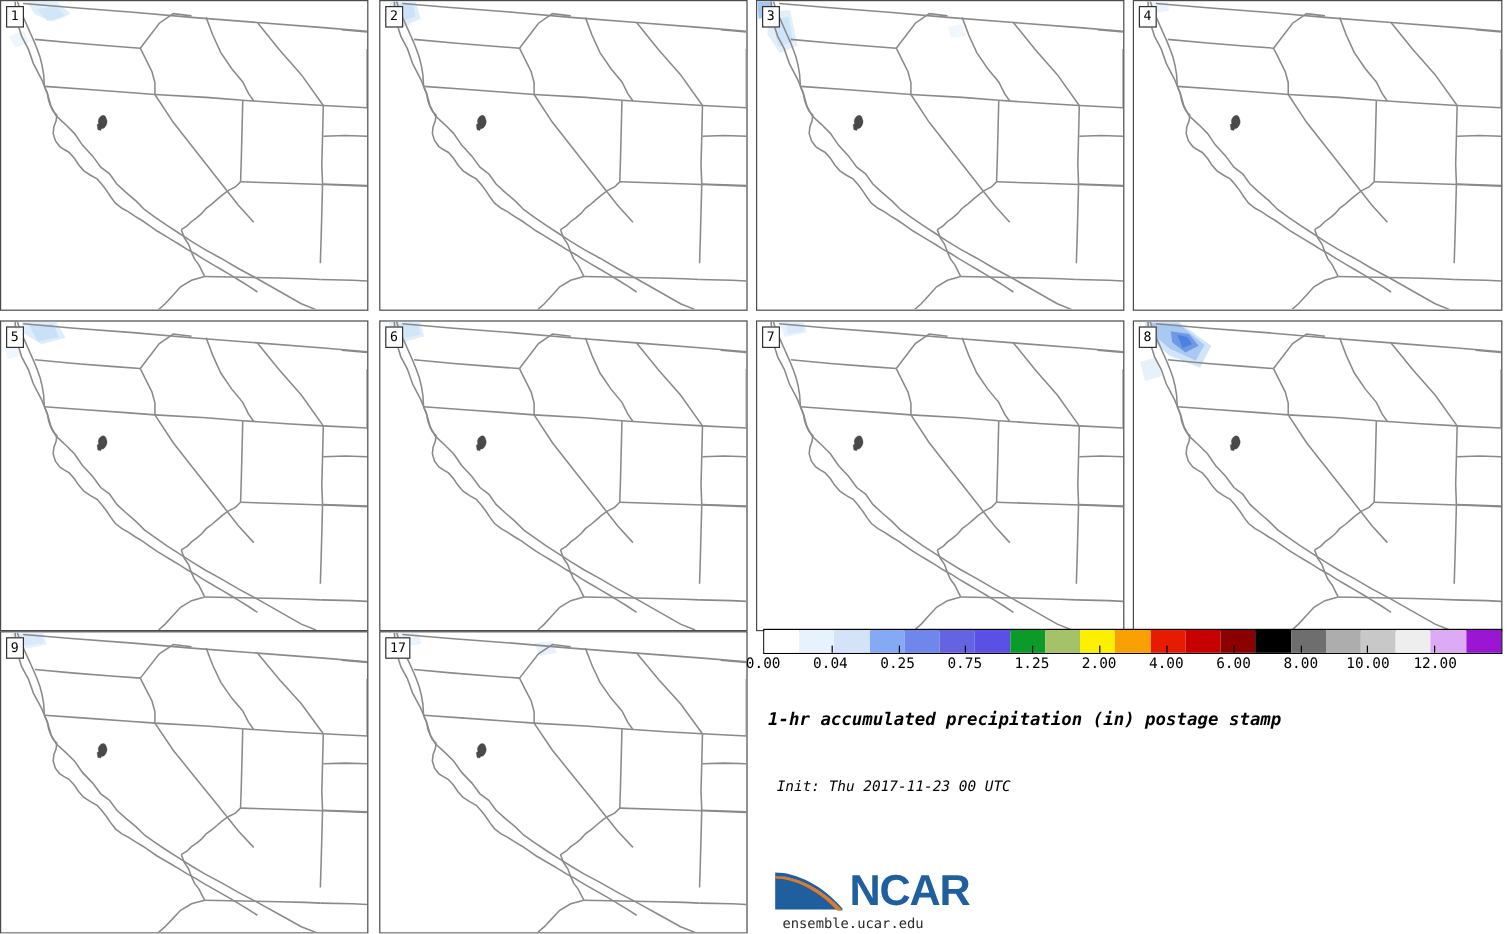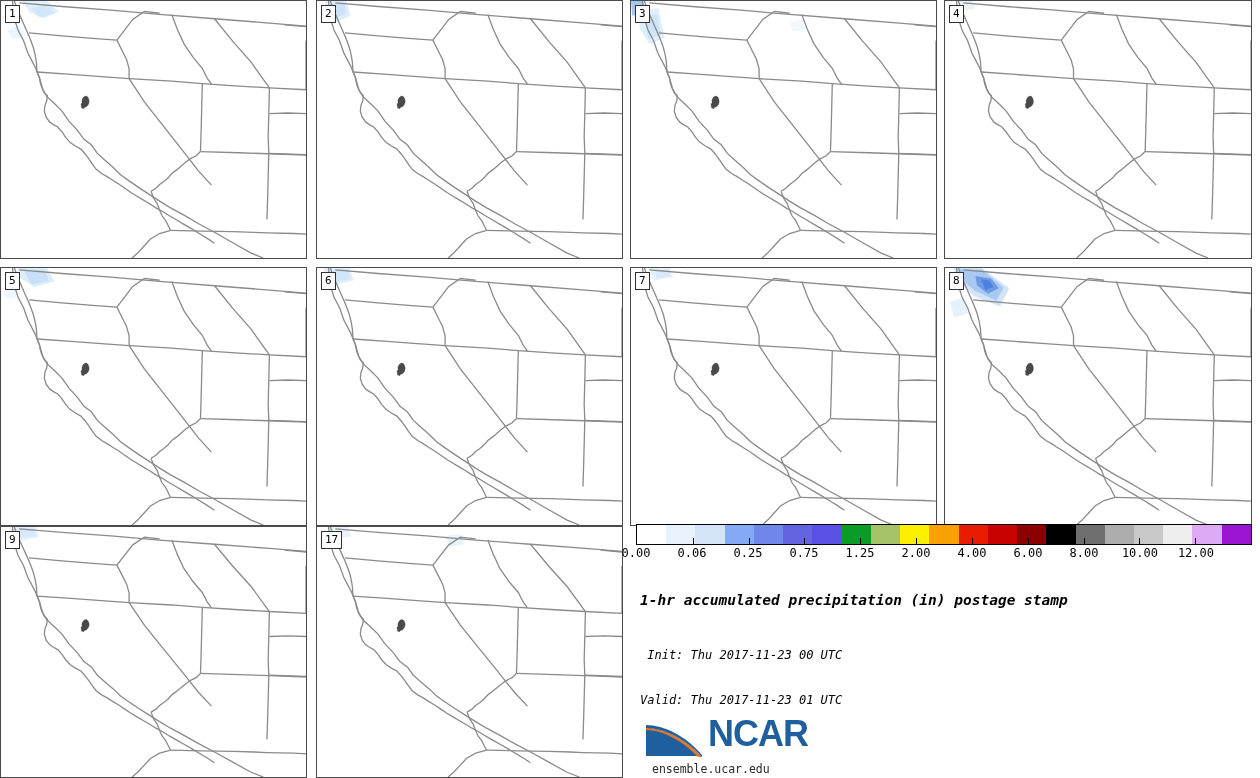--- a/index.html
+++ b/index.html
@@ -118,21 +118,21 @@
 
   
   #logo-block {
     position: absolute;
     left: 644px;
     top: 716px;
     width: 220px;
   }
   #logo-row {
     display: flex;
-    align-items: flex-start;
+    align-items: flex-end;
     height: 44px;
   }
   #logo-mark {
     width: 62px;
     height: 42px;
     display: block;
   }
   #logo-wordmark {
     font-family: "Liberation Sans", sans-serif;
     font-size: 36px;
@@ -591,38 +591,37 @@
       <div style="position: absolute; left: 36.36%; bottom: 0px; width: 1px; height: 6px; background: rgb(0, 0, 0);"></div>
       <div style="position: absolute; left: 45.45%; bottom: 0px; width: 1px; height: 6px; background: rgb(0, 0, 0);"></div>
       <div style="position: absolute; left: 54.54%; bottom: 0px; width: 1px; height: 6px; background: rgb(0, 0, 0);"></div>
       <div style="position: absolute; left: 63.63%; bottom: 0px; width: 1px; height: 6px; background: rgb(0, 0, 0);"></div>
       <div style="position: absolute; left: 72.72%; bottom: 0px; width: 1px; height: 6px; background: rgb(0, 0, 0);"></div>
       <div style="position: absolute; left: 81.81%; bottom: 0px; width: 1px; height: 6px; background: rgb(0, 0, 0);"></div>
       <div style="position: absolute; left: 90.9%; bottom: 0px; width: 1px; height: 6px; background: rgb(0, 0, 0);"></div>
     </div>
   <div id="colorbar-ticklabels">
       <div class="cb-tick-label" style="left: 0%;">0.00</div>
-      <div class="cb-tick-label" style="left: 9.09%;">0.06</div>
+      <div class="cb-tick-label" style="left: 9.09%;">0.04</div>
       <div class="cb-tick-label" style="left: 18.18%;">0.25</div>
       <div class="cb-tick-label" style="left: 27.27%;">0.75</div>
       <div class="cb-tick-label" style="left: 36.36%;">1.25</div>
       <div class="cb-tick-label" style="left: 45.45%;">2.00</div>
       <div class="cb-tick-label" style="left: 54.54%;">4.00</div>
       <div class="cb-tick-label" style="left: 63.63%;">6.00</div>
       <div class="cb-tick-label" style="left: 72.72%;">8.00</div>
       <div class="cb-tick-label" style="left: 81.81%;">10.00</div>
       <div class="cb-tick-label" style="left: 90.9%;">12.00</div>
     </div>
 </div>
 
 <div id="title-block">
   <div id="plot-title">1-hr accumulated precipitation (in) postage stamp</div>
   <div id="meta-block">
     <div> Init: Thu 2017-11-23 00 UTC</div>
-    <div>Valid: Thu 2017-11-23 01 UTC</div>
   </div>
 </div>
 
 <div id="logo-block">
   <div id="logo-row">
     <svg id="logo-mark" viewBox="0 0 62 42">
       <path d="M2,12 C18,12 40,22 56,40 L56,40 L2,40 Z" fill="#1f5f9e"></path>
       <path d="M2,12 C20,12 42,23 58,41 L54,41 C38,24 18,14 2,14 Z" fill="#e87722"></path>
       <path d="M2,9 C20,9 42,20 58,39 L58,41 C42,23 20,12 2,12 Z" fill="#1f5f9e"></path>
     </svg>

